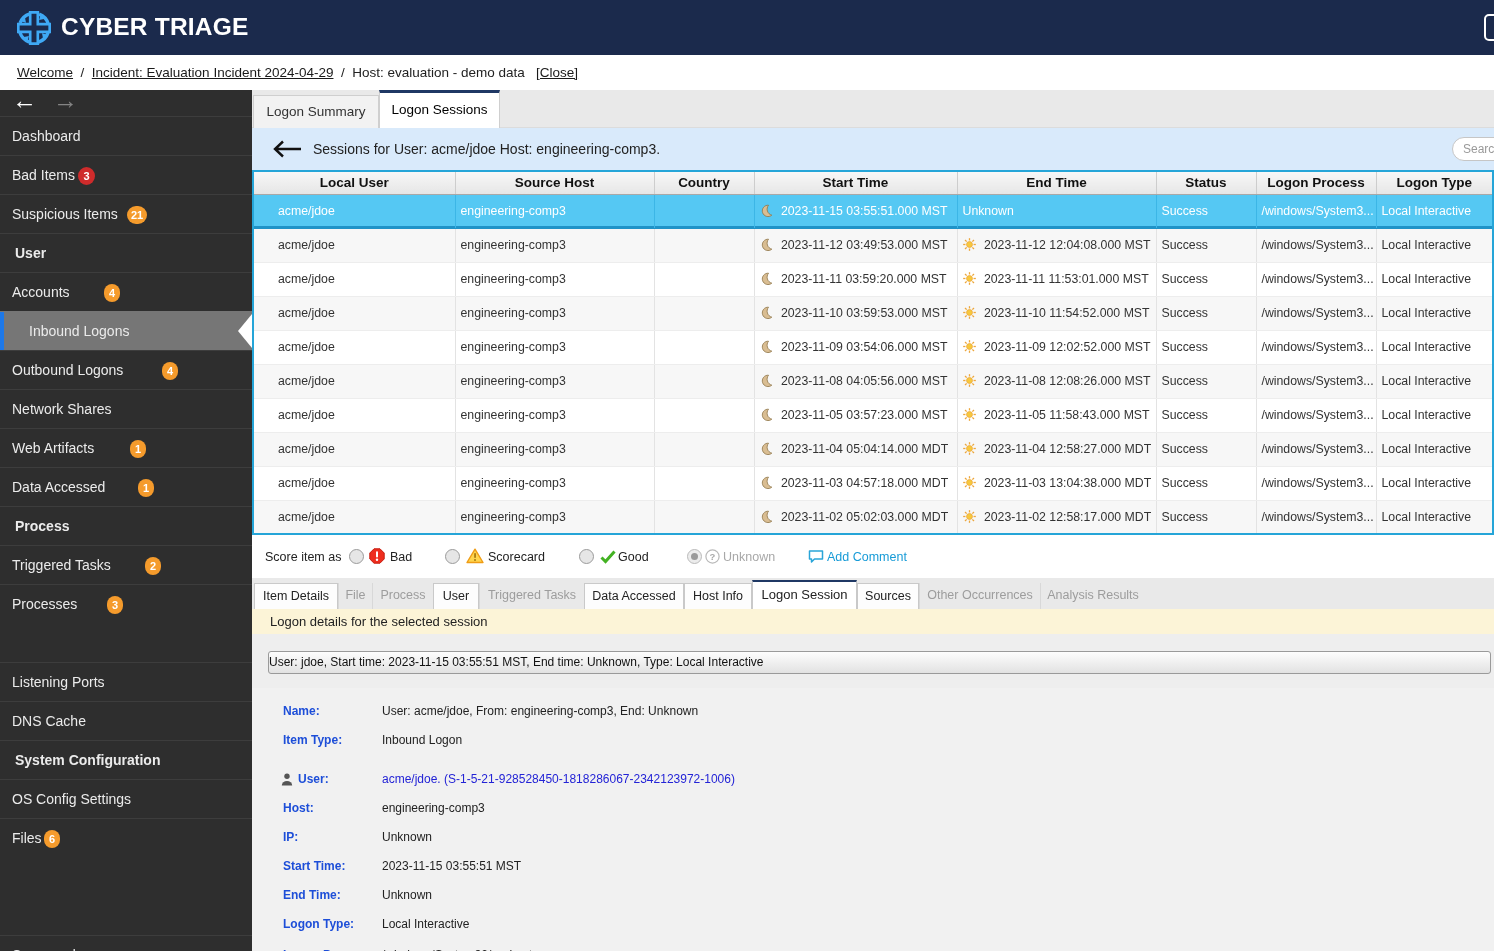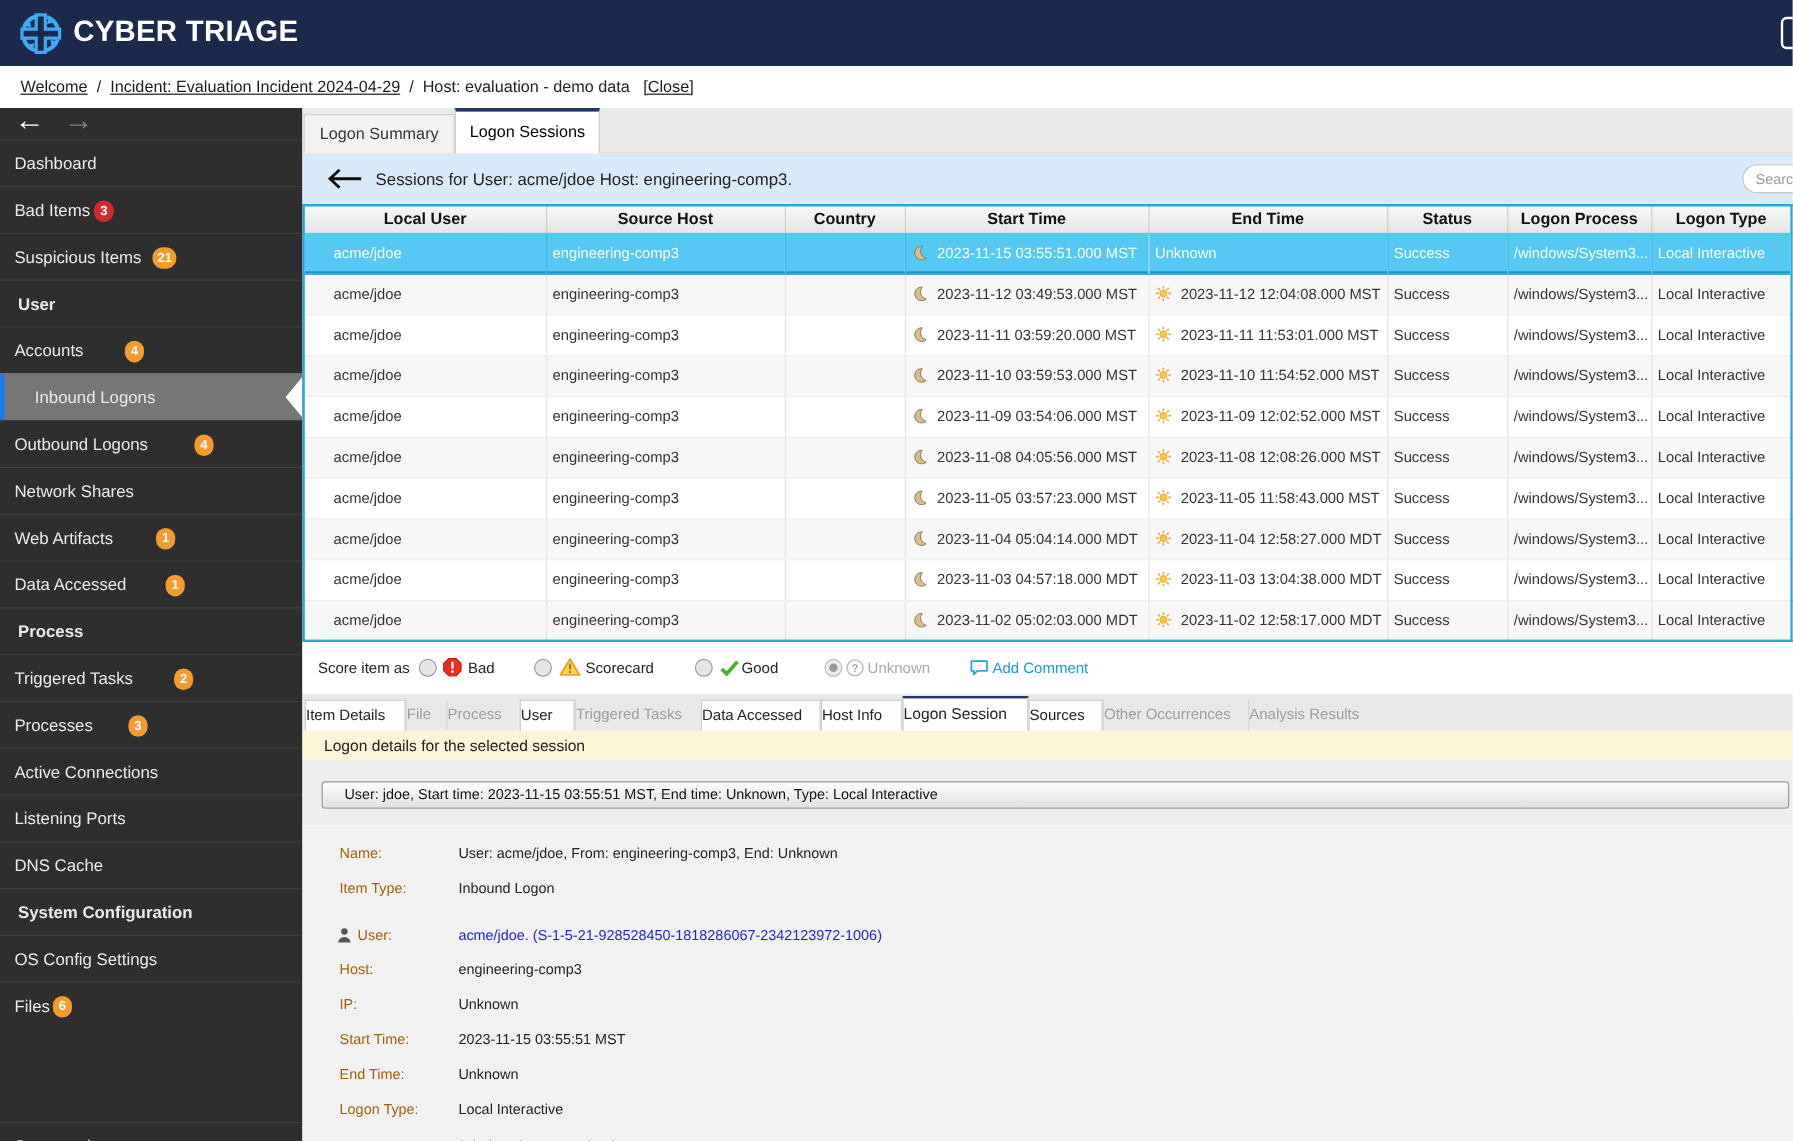--- a/index.html
+++ b/index.html
@@ -46,31 +46,31 @@
 #tbl tr.sel td{background:#55c8f3;color:#fff;border-right-color:#3cb6e6;border-bottom:1px solid #1f93c8;box-shadow:inset 0 -2px 0 #1f93c8}
 .ic{display:inline-block;vertical-align:-2px;margin-right:5px}
 
 #score{position:absolute;left:252px;top:535px;width:1242px;height:43px;background:#fff;font-size:12.5px}
 #score span.lb{position:absolute;top:15px}
 .radio{position:absolute;top:14px;width:15px;height:15px;border-radius:50%;background:#e6e6e6;border:1px solid #9b9b9b}
 .radio.on{background:#ececec;border-color:#bbb}
 .radio.on:after{content:"";position:absolute;left:3px;top:3px;width:7px;height:7px;border-radius:50%;background:#9a9a9a}
 
 #btabs{position:absolute;left:252px;top:578px;width:1242px;height:31px;background:#e9e9e9;font-size:12.5px}
-.bt{position:absolute;top:5px;height:26px;line-height:25px;color:#222;background:#fdfdfd;border:1px solid #c9c9c9;border-bottom:none}
+.bt{position:absolute;top:5px;height:26px;line-height:25px;text-align:center;color:#222;background:#fdfdfd;border:1px solid #c9c9c9;border-bottom:none}
 .bt.dis{background:transparent;border:none;color:#9d9d9d;border-left:1px solid #d8d8d8}
 .bt.act{top:2px;height:44px;background:#fff;border-top:2px solid #1f3864;font-size:13px}
 #yellow{position:absolute;left:252px;top:609px;width:1242px;height:25px;background:#fcf4d7;font-size:13px;line-height:25px}
 #yellow span{margin-left:18px}
 #sumwrap{position:absolute;left:252px;top:634px;width:1242px;height:54px;background:#eee}
-#sumbar{position:absolute;left:16px;top:17px;width:1223px;height:23px;border:1px solid #9a9a9a;border-radius:3px;background:linear-gradient(#fdfdfd,#e2e2e2);font-size:12px;line-height:21px;padding-left:18px;color:#111}
+#sumbar{position:absolute;left:16px;top:17px;width:1223px;height:23px;border:1px solid #9a9a9a;border-radius:3px;background:linear-gradient(#fdfdfd,#e2e2e2);font-size:12px;line-height:21px;padding-left:0;color:#111}
 
 #det{position:absolute;left:252px;top:688px;width:1242px;height:263px;background:#f1f1f1;font-size:12px;overflow:hidden}
 .drow{position:absolute;left:0;width:1242px;white-space:nowrap}
-.drow .lb{position:absolute;left:31px;font-weight:normal;color:#a16207}
+.drow .lb{position:absolute;left:31px;font-weight:bold;color:#1d4ed8}
 .drow .vl{position:absolute;left:130px;color:#222}
 .drow .vl a{color:#2323d6;text-decoration:none}
 </style>
 </head>
 <body>
 <div id="top">
 <svg id="logo" width="38" height="38" viewBox="0 0 40 40">
 <path d="M16 3.5 h8 v12.5 h12.5 v8 h-12.5 v12.5 h-8 v-12.5 h-12.5 v-8 h12.5 z" fill="none" stroke="#3fa9f5" stroke-width="2.8"></path>
 <circle cx="20" cy="20" r="15.6" fill="none" stroke="#3fa9f5" stroke-width="3.6" stroke-dasharray="14.5 10" stroke-dashoffset="19.5"></circle>
 <g fill="#3fa9f5">
@@ -97,21 +97,20 @@
 <div class="sit hd" style="top:143px">User</div>
 <div class="sit sub" style="top:182px">Accounts<span class="bdg org" style="left:104px">4</span></div>
 <div class="sit sel" style="top:221px">Inbound Logons</div>
 <div class="sit sub" style="top:260px">Outbound Logons<span class="bdg org" style="left:162px">4</span></div>
 <div class="sit sub" style="top:299px">Network Shares</div>
 <div class="sit sub" style="top:338px">Web Artifacts<span class="bdg org" style="left:130px">1</span></div>
 <div class="sit sub" style="top:377px">Data Accessed<span class="bdg org" style="left:138px">1</span></div>
 <div class="sit hd" style="top:416px">Process</div>
 <div class="sit sub" style="top:455px">Triggered Tasks<span class="bdg org" style="left:145px">2</span></div>
 <div class="sit sub" style="top:494px">Processes<span class="bdg org" style="left:107px">3</span></div>
-<div class="sit sub" style="top:533px">Active Connections</div>
 <div class="sit sub" style="top:572px">Listening Ports</div>
 <div class="sit sub" style="top:611px">DNS Cache</div>
 <div class="sit hd" style="top:650px">System Configuration</div>
 <div class="sit sub" style="top:689px">OS Config Settings</div>
 <div class="sit" style="top:728px">Files<span class="bdg org" style="left:44px">6</span></div>
 <div class="sit" style="top:845px">Scorecard</div>
 </div>
 <div id="tabrow">
     <div class="ttab" id="tab1">Logon Summary</div>
     <div class="ttab" id="tab2">Logon Sessions</div>

